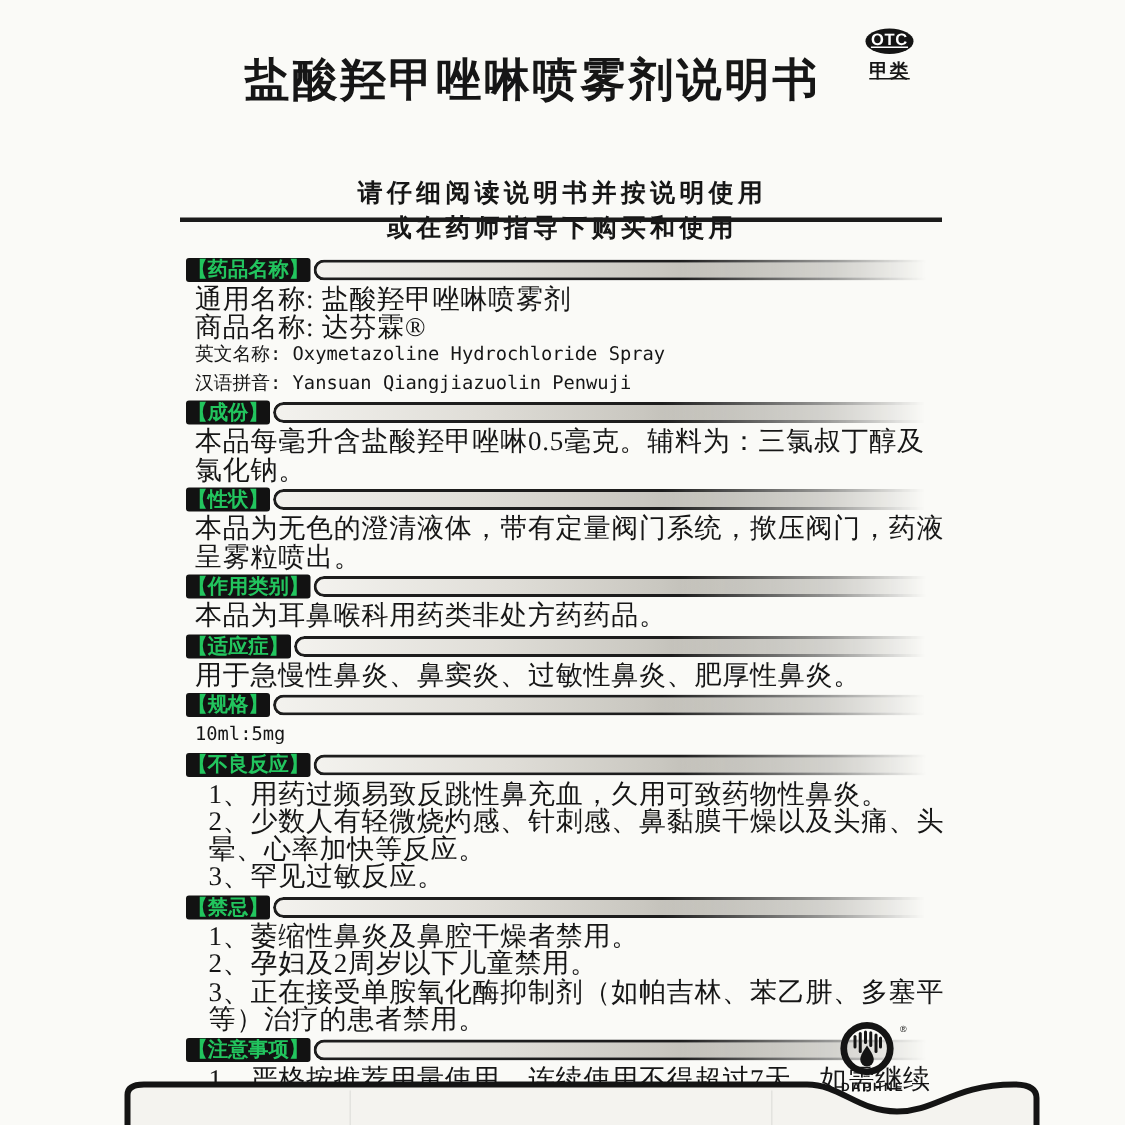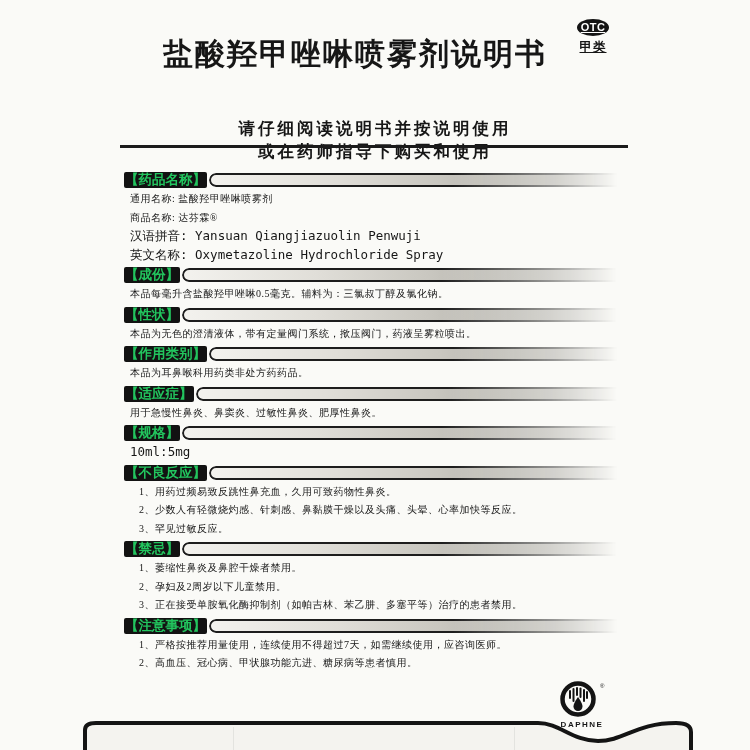--- a/index.html
+++ b/index.html
@@ -39,21 +39,21 @@
   }
   .sec-capsule{
     flex:1 1 auto;height:14px;margin-left:2px;box-sizing:border-box;
     border:2px solid #1d1d1d;border-radius:8px;
     background:linear-gradient(90deg,#f3f2ee 0%,#e0ded8 30%,#c9c7c0 55%,#aaa8a1 78%,#908e88 95%);
     -webkit-mask-image:linear-gradient(90deg,#000 58%,rgba(0,0,0,.45) 82%,transparent 97%);
             mask-image:linear-gradient(90deg,#000 58%,rgba(0,0,0,.45) 82%,transparent 97%);
   }
   .line{
     margin:0;padding-left:6px;
-    font-size:10px;line-height:18.5px;letter-spacing:.5px;
+    font-size:18px;line-height:18.5px;letter-spacing:.5px;
   }
   .line.indent{padding-left:15px;}
   .line.latin{font-family:"DejaVu Sans Mono","Liberation Mono",monospace;font-size:12.5px;letter-spacing:0;}
 
   
   .brand{position:absolute;left:557px;top:681px;width:50px;text-align:center;}
   .brand svg{display:block;margin:0 auto;}
   .brand-name{display:block;margin-top:1px;font:bold 8px/9px "Liberation Sans",sans-serif;letter-spacing:1.5px;}
 
   
@@ -79,22 +79,22 @@
   <div class="rule"></div>
 
   <div class="sections">
       <div class="sec">
         <div class="sec-bar">
           <span class="sec-label">【药品名称】</span>
           <span class="sec-capsule"></span>
         </div>
         <p class="line">通用名称: 盐酸羟甲唑啉喷雾剂</p>
         <p class="line">商品名称: 达芬霖®</p>
+        <p class="line latin">英文名称: Oxymetazoline Hydrochloride Spray</p>
         <p class="line latin">汉语拼音: Yansuan Qiangjiazuolin Penwuji</p>
-        <p class="line latin">英文名称: Oxymetazoline Hydrochloride Spray</p>
       </div>
       <div class="sec">
         <div class="sec-bar">
           <span class="sec-label">【成份】</span>
           <span class="sec-capsule"></span>
         </div>
         <p class="line">本品每毫升含盐酸羟甲唑啉0.5毫克。辅料为：三氯叔丁醇及氯化钠。</p>
       </div>
       <div class="sec">
         <div class="sec-bar">

